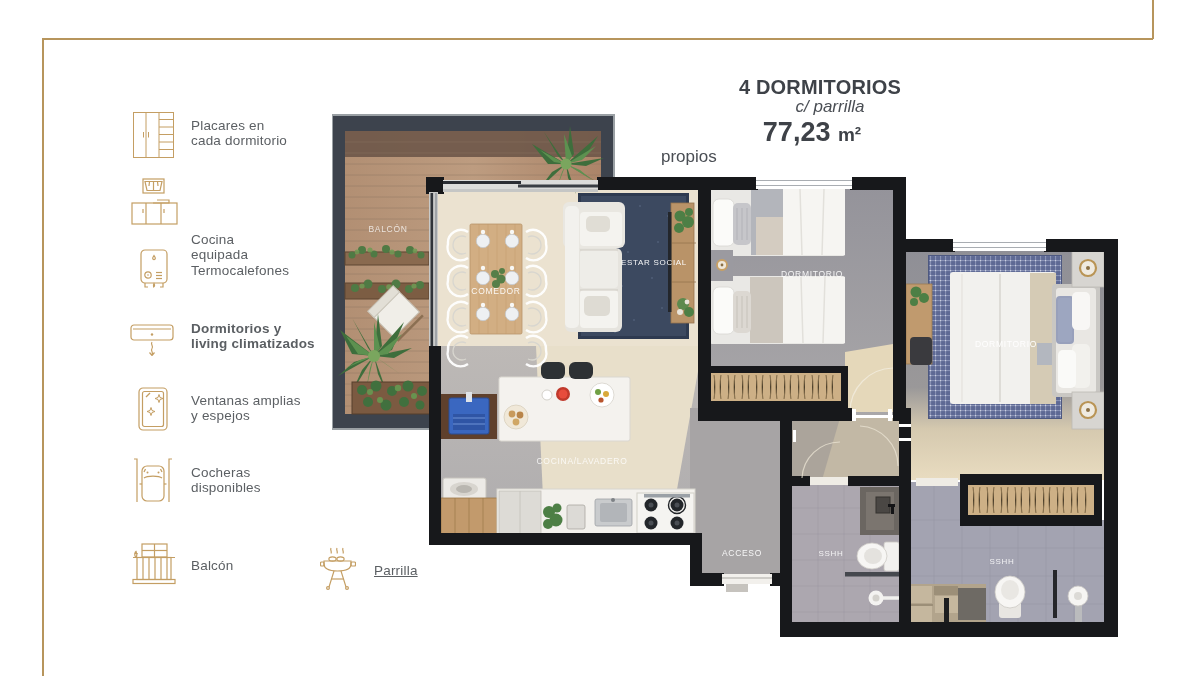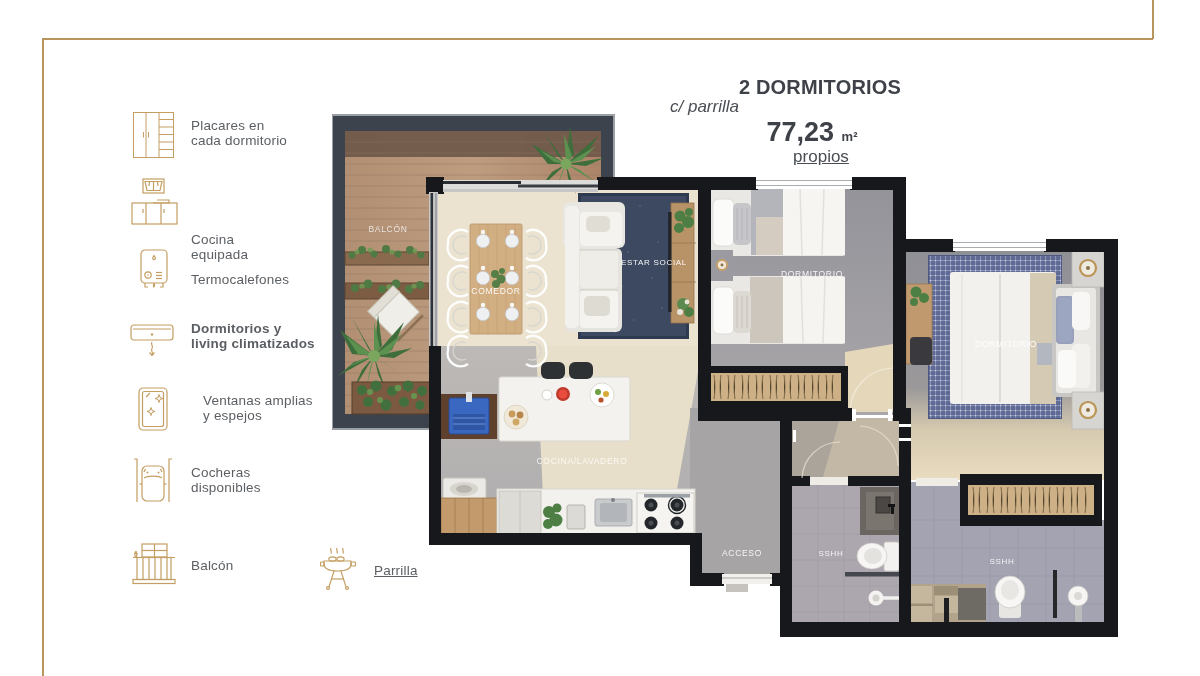--- a/index.html
+++ b/index.html
@@ -55,41 +55,41 @@
   <circle cx="9" cy="26" r="3.2"></circle>
   <circle cx="9" cy="26" r="0.8" fill="#c49e63" stroke="none"></circle>
   <line x1="17" y1="23.5" x2="23" y2="23.5"></line>
   <line x1="17" y1="26.5" x2="23" y2="26.5"></line>
   <line x1="17" y1="29.5" x2="23" y2="29.5"></line>
   <path d="M6 34 L6 38 L9 38"></path>
   <path d="M24 34 L24 38 L21 38"></path>
   <path d="M15 34.5 C16 36.5 15.5 37.5 14.6 38 C14 36.8 14.2 36 15 34.5 Z"></path>
 </svg>
 
-<div class="sidetext" style="top:264px;margin-top:9px;">Termocalefones</div>
+<div class="sidetext" style="top:264px;">Termocalefones</div>
 
 <svg class="abs" style="left:130px;top:324px;" width="44" height="32" viewBox="0 0 44 32" fill="none" stroke="#c49e63" stroke-width="1.2">
   <rect x="1" y="1" width="42" height="15" rx="3"></rect>
   <line x1="3" y1="5" x2="41" y2="5"></line>
   <circle cx="22" cy="10.5" r="1.2" fill="#c49e63" stroke="none"></circle>
   <path d="M22 18 C20 20.5 24 22 22 24.5 C20 27 24 28.5 22 30.5"></path>
   <path d="M19.5 28.5 L22 31.5 L24.5 28.5"></path>
 </svg>
 
 <div class="sidetext" style="top:322px;font-weight:bold;">Dormitorios y<br>living climatizados</div>
 
 <svg class="abs" style="left:138px;top:387px;" width="31" height="44" viewBox="0 0 31 44" fill="none" stroke="#c49e63" stroke-width="1.2">
   <rect x="1" y="1" width="28" height="42" rx="4"></rect>
   <rect x="4.5" y="4.5" width="21" height="35" rx="2"></rect>
   <line x1="8" y1="10" x2="12" y2="6"></line>
   <path d="M21 7.5 L22 10.5 L25 11.5 L22 12.5 L21 15.5 L20 12.5 L17 11.5 L20 10.5 Z" stroke-width="1"></path>
   <path d="M13 20.5 L14 23.5 L17 24.5 L14 25.5 L13 28.5 L12 25.5 L9 24.5 L12 23.5 Z" stroke-width="1"></path>
 </svg>
 
-<div class="sidetext" style="top:394px;margin-left:12px;">Ventanas amplias<br>y espejos</div>
+<div class="sidetext" style="top:394px;">Ventanas amplias<br>y espejos</div>
 
 <svg class="abs" style="left:133px;top:458px;" width="40" height="45" viewBox="0 0 40 45" fill="none" stroke="#c49e63" stroke-width="1.2">
   <path d="M1 1 L4 1 L4 44"></path>
   <path d="M39 1 L36 1 L36 44"></path>
   <rect x="9" y="8" width="22" height="35" rx="5"></rect>
   <path d="M11 20 C14 17.5 26 17.5 29 20"></path>
   <path d="M11 14 L12.5 11"></path>
   <path d="M29 14 L27.5 11"></path>
   <circle cx="14.5" cy="14.5" r="1" fill="#c49e63" stroke="none"></circle>
   <circle cx="25.5" cy="14.5" r="1" fill="#c49e63" stroke="none"></circle>
@@ -127,27 +127,27 @@
   <rect x="31" y="16" width="4.5" height="4" rx="1"></rect>
   <line x1="14" y1="25" x2="9" y2="41"></line>
   <line x1="21" y1="25" x2="26" y2="41"></line>
   <line x1="11.5" y1="33" x2="23.5" y2="33"></line>
   <circle cx="8" cy="42" r="1.4"></circle>
   <circle cx="27" cy="42" r="1.4"></circle>
 </svg>
 
 <div class="sidetext" style="left:374px;top:564px;text-decoration:underline;">Parrilla</div>
 
-<div class="abs" style="left:660px;top:76px;width:320px;text-align:center;color:#3e4248;font-weight:bold;font-size:20px;letter-spacing:0.2px;">2 DORMITORIOS</div>
-
-<div class="abs" style="left:670px;top:97px;width:320px;color:#4a4e54;font-style:italic;font-size:17px;">c/ parrilla</div>
-
-<div class="abs" style="left:652px;top:117px;width:320px;text-align:center;color:#3e4248;font-weight:bold;font-size:27px;">77,23 <span style="font-size:13px;">m²</span></div>
-
-<div class="abs" style="left:661px;top:147px;width:320px;text-align:center;color:#4a4e54;font-size:17px;text-decoration:underline;">propios</div>
+<div class="abs" style="left:660px;top:76px;width:320px;text-align:center;color:#3e4248;font-weight:bold;font-size:20px;letter-spacing:0.2px;">4 DORMITORIOS</div>
+
+<div class="abs" style="left:670px;top:97px;width:320px;text-align:center;color:#4a4e54;font-style:italic;font-size:17px;">c/ parrilla</div>
+
+<div class="abs" style="left:652px;top:117px;width:320px;text-align:center;color:#3e4248;font-weight:bold;font-size:27px;">77,23 <span style="font-size:19px;">m²</span></div>
+
+<div class="abs" style="left:661px;top:147px;width:320px;text-align:left;color:#4a4e54;font-size:17px;">propios</div>
 
 <svg class="abs" style="left:330px;top:110px;" width="790" height="530" viewBox="330 110 790 530">
 <defs>
   <linearGradient id="woodg" x1="0" y1="0" x2="1" y2="0">
     <stop offset="0" stop-color="#b18e72"></stop>
         <stop offset="0.5" stop-color="#bd9c80"></stop>
         <stop offset="1" stop-color="#aa8266"></stop>
   </linearGradient>
   <linearGradient id="bed1floor" x1="0" y1="0" x2="0" y2="1">
     <stop offset="0" stop-color="#94939a"></stop>

